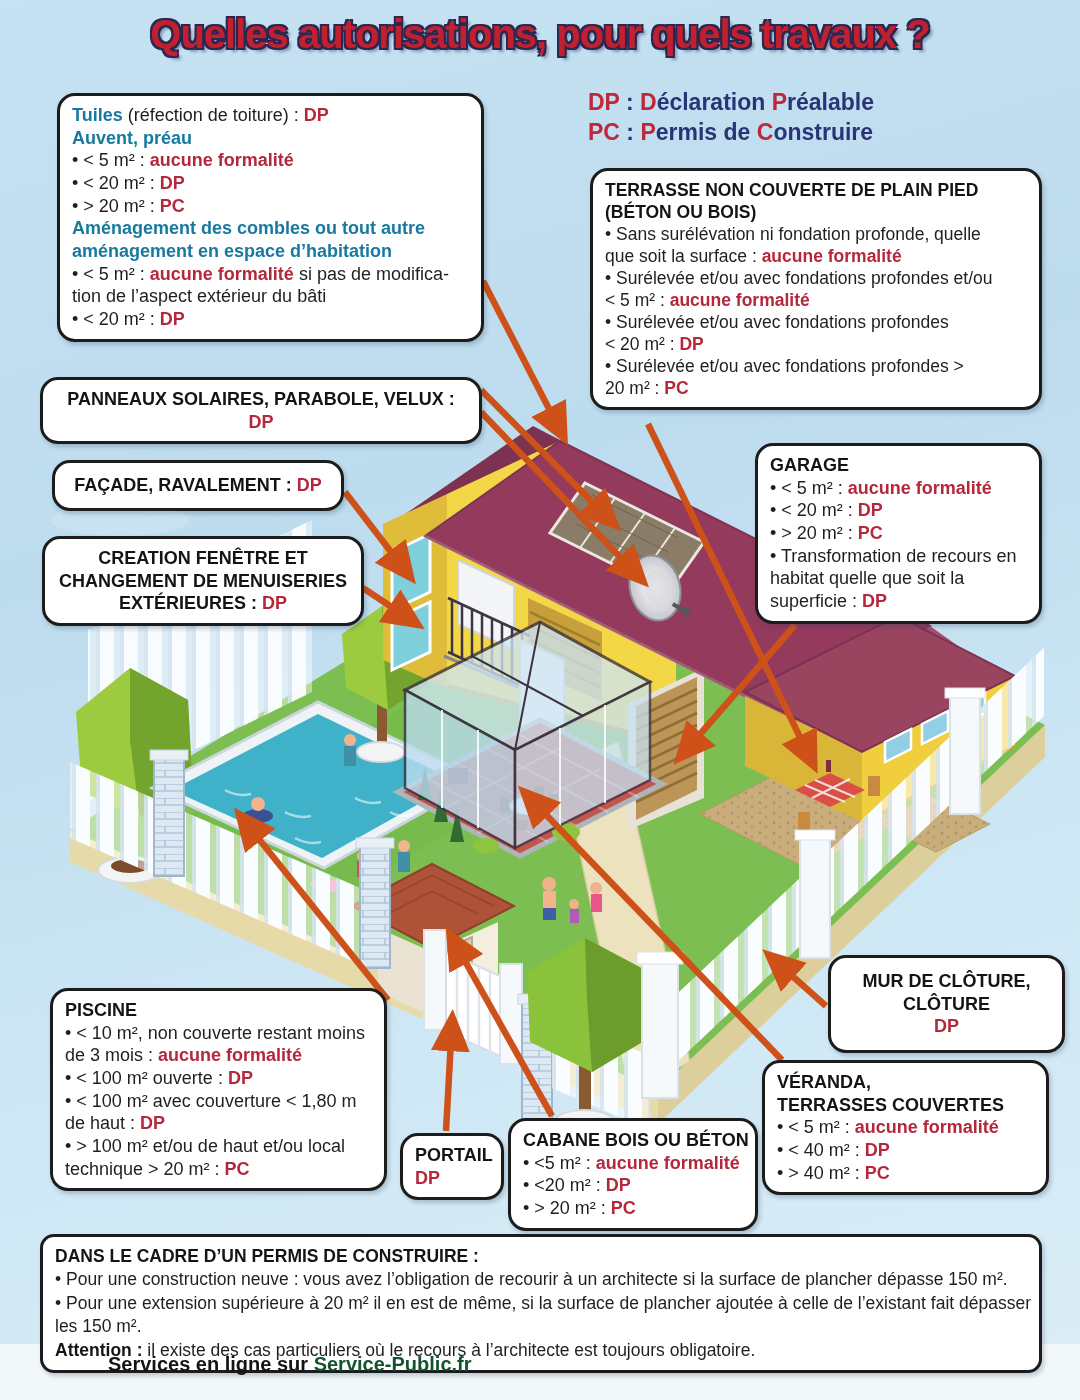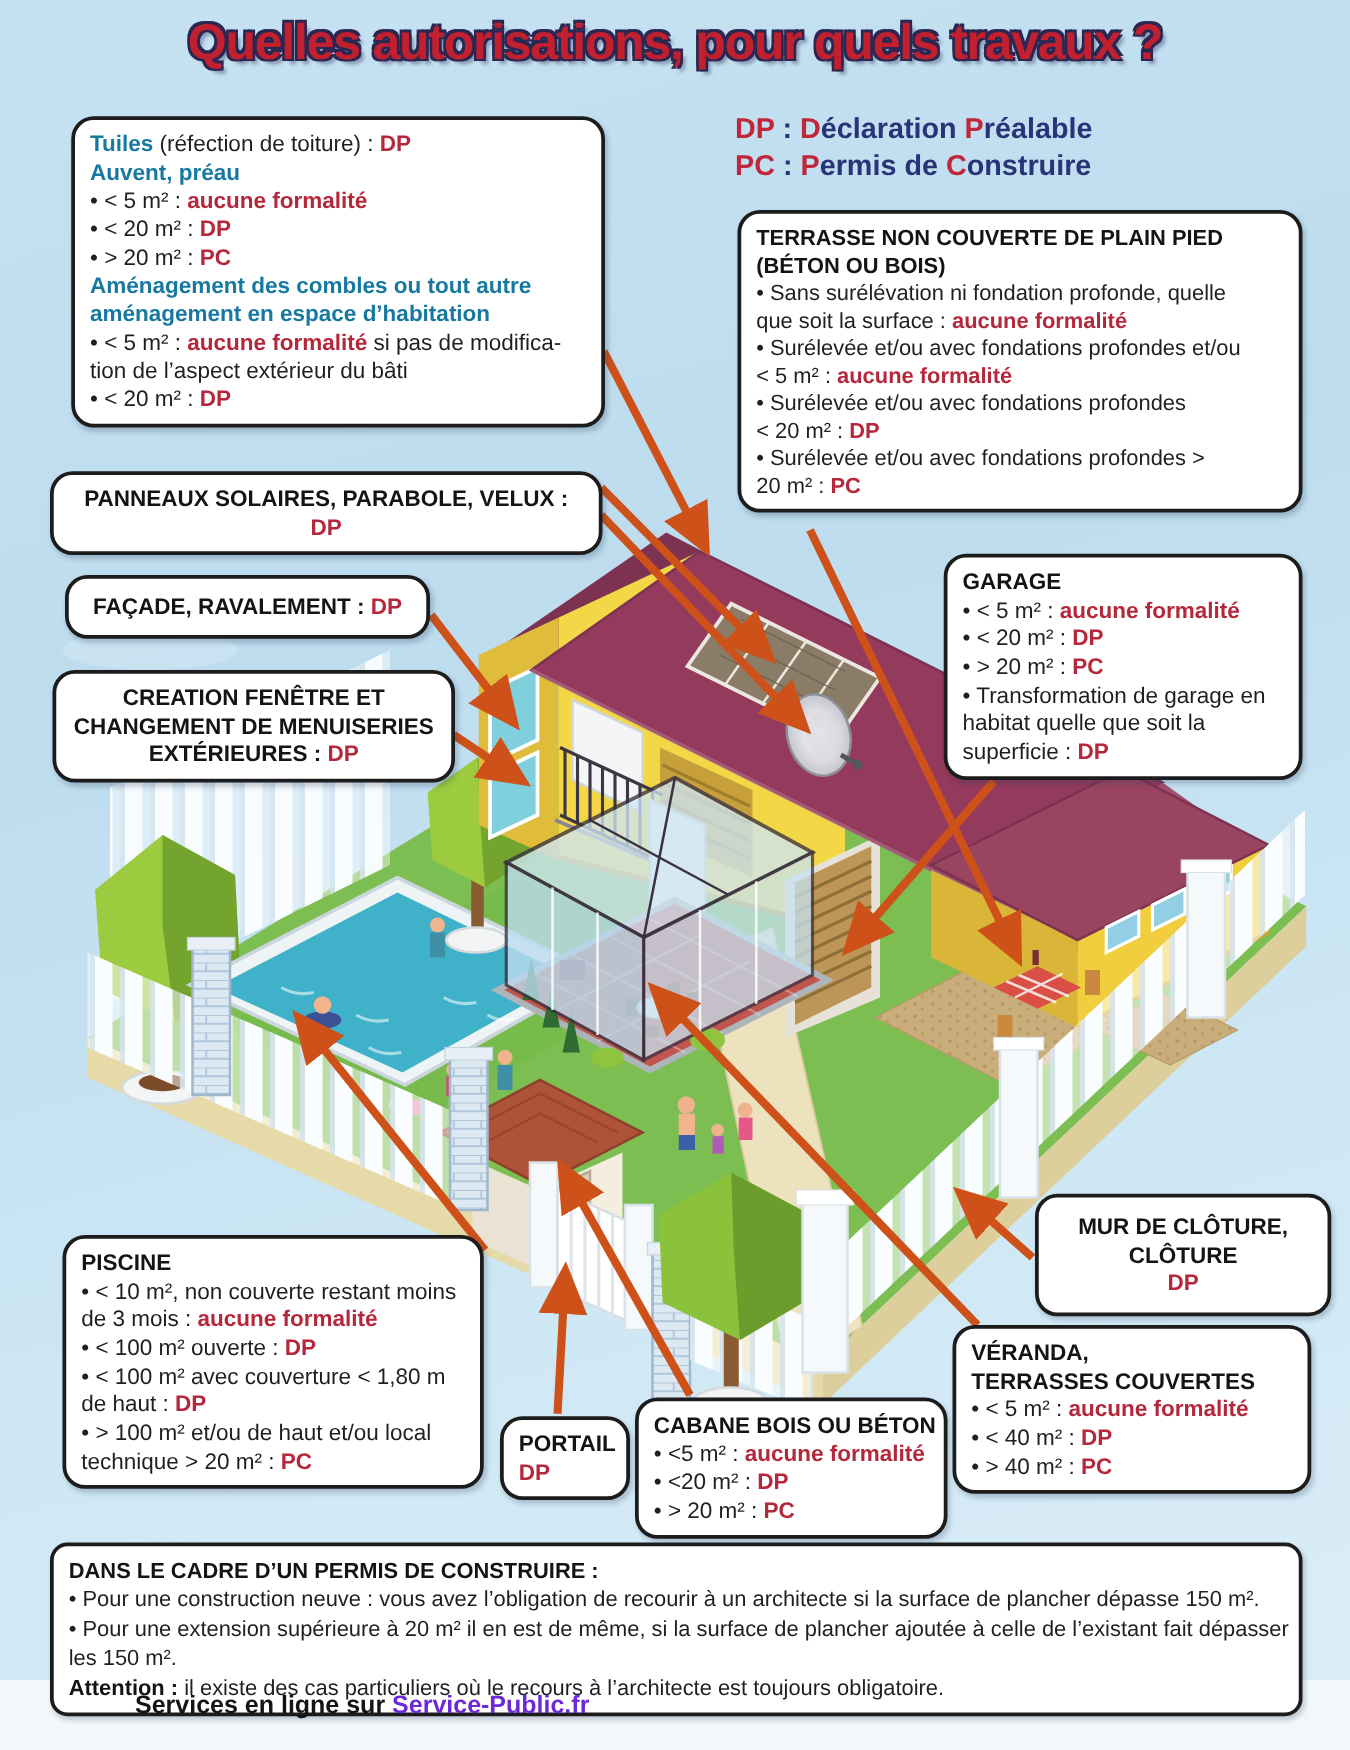--- a/index.html
+++ b/index.html
@@ -22,21 +22,21 @@
   }
   .plain{background:transparent;border:none;box-shadow:none;padding:0;}
   .center{text-align:center;}
   .ln{white-space:nowrap;}
   .seg-k{color:#1f1f1f;}
   .seg-b{font-weight:bold;color:#141414;}
   .seg-red{font-weight:bold;color:#b5283b;}
   .seg-teal{font-weight:bold;color:#1879a0;}
   .seg-navy{font-weight:bold;color:#293377;}
   .seg-redb{font-weight:bold;color:#c0273b;}
-  .seg-tealb{font-weight:bold;color:#6d28d9;}
+  .seg-tealb{font-weight:bold;color:#14532d;}
   #legend{font-size:23px;line-height:1.3;}
   #permis{font-size:17.5px;line-height:1.34;border-radius:14px;}
   #footer{font-size:20px;}
   .footerband{position:absolute;left:0;top:1344px;width:1080px;height:56px;background:#f2f7fa;}
 </style>
 </head>
 <body>
 
 <svg id="scene" viewBox="0 0 1080 1400">
   <defs>
@@ -321,21 +321,21 @@
 <div class="bx center" style="left:42px;top:536px;width:322px;">
     <div class="ln"><span class="seg-b">CREATION FENÊTRE ET</span></div>
     <div class="ln"><span class="seg-b">CHANGEMENT DE MENUISERIES</span></div>
     <div class="ln"><span class="seg-b">EXTÉRIEURES : </span><span class="seg-red">DP</span></div>
   </div>
 <div class="bx" style="left:755px;top:443px;width:287px;">
     <div class="ln"><span class="seg-b">GARAGE</span></div>
     <div class="ln"><span class="seg-k">• &lt; 5 m² : </span><span class="seg-red">aucune formalité</span></div>
     <div class="ln"><span class="seg-k">• &lt; 20 m² : </span><span class="seg-red">DP</span></div>
     <div class="ln"><span class="seg-k">• &gt; 20 m² : </span><span class="seg-red">PC</span></div>
-    <div class="ln"><span class="seg-k">• Transformation de garage en</span></div>
+    <div class="ln"><span class="seg-k">• Transformation de recours en</span></div>
     <div class="ln"><span class="seg-k">habitat quelle que soit la</span></div>
     <div class="ln"><span class="seg-k">superficie : </span><span class="seg-red">DP</span></div>
   </div>
 <div class="bx center" style="left:828px;top:955px;width:237px;padding-top:12px;padding-bottom:12px;">
     <div class="ln"><span class="seg-b">MUR DE CLÔTURE,</span></div>
     <div class="ln"><span class="seg-b">CLÔTURE</span></div>
     <div class="ln"><span class="seg-red">DP</span></div>
   </div>
 <div class="bx" style="left:762px;top:1060px;width:287px;">
     <div class="ln"><span class="seg-b">VÉRANDA,</span></div>

